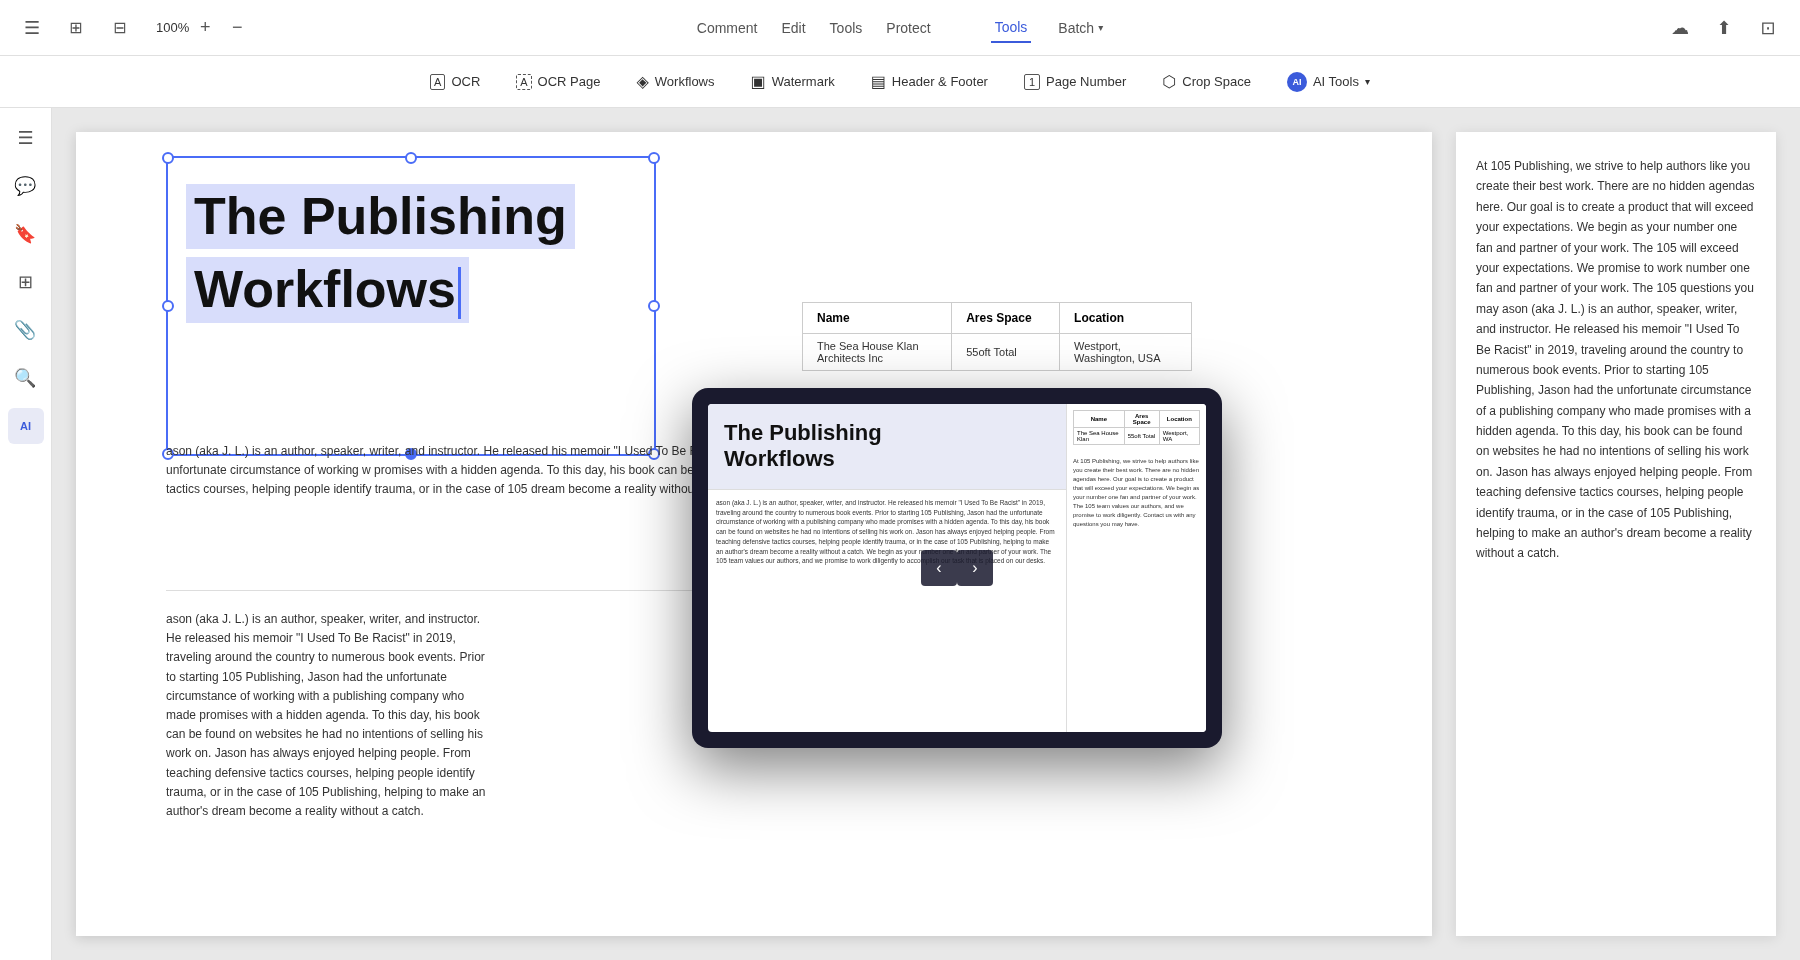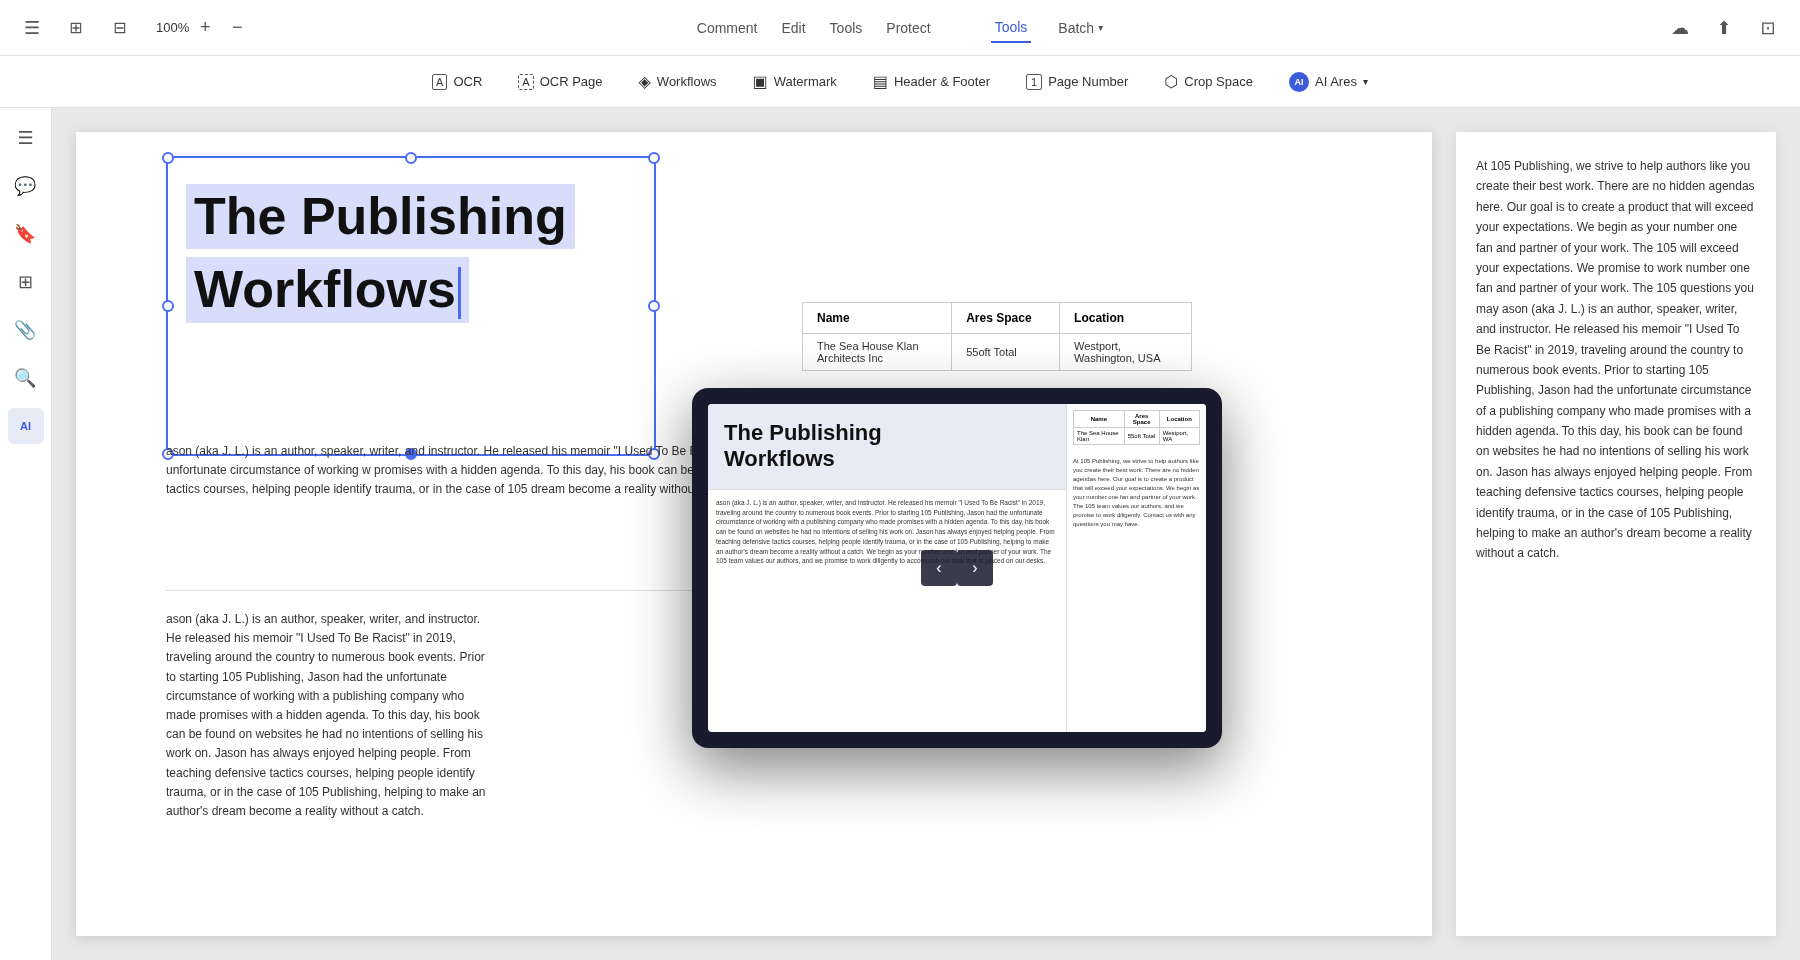--- a/index.html
+++ b/index.html
@@ -254,21 +254,21 @@
   <div class="tool-item">
     <span class="tool-icon" style="border:1.5px solid #555;padding:1px 4px;font-size:11px;border-radius:2px;">1</span>
     <span>Page Number</span>
   </div>
   <div class="tool-item">
     <span class="tool-icon">⬡</span>
     <span>Crop Space</span>
   </div>
   <div class="tool-item">
     <span class="tool-icon" style="background:#3b5bdb;color:#fff;border-radius:50%;width:20px;height:20px;display:inline-flex;align-items:center;justify-content:center;font-size:9px;font-weight:bold;">AI</span>
-    <span>AI Ares</span>
+    <span>AI Tools</span>
     <span style="font-size:10px;">▾</span>
   </div>
 </div>
 
 <div class="main-layout">
 
   <div class="left-sidebar">
     <div class="sidebar-icon">☰</div>
     <div class="sidebar-icon">💬</div>
     <div class="sidebar-icon">🔖</div>

